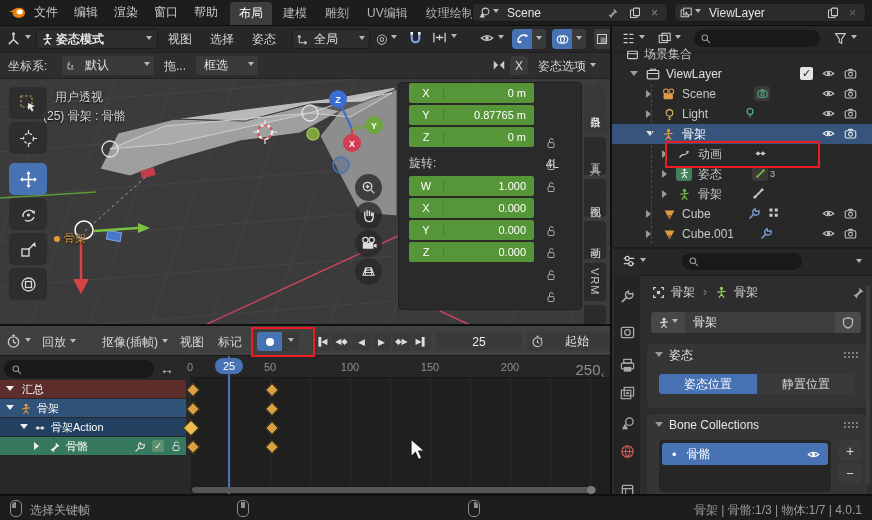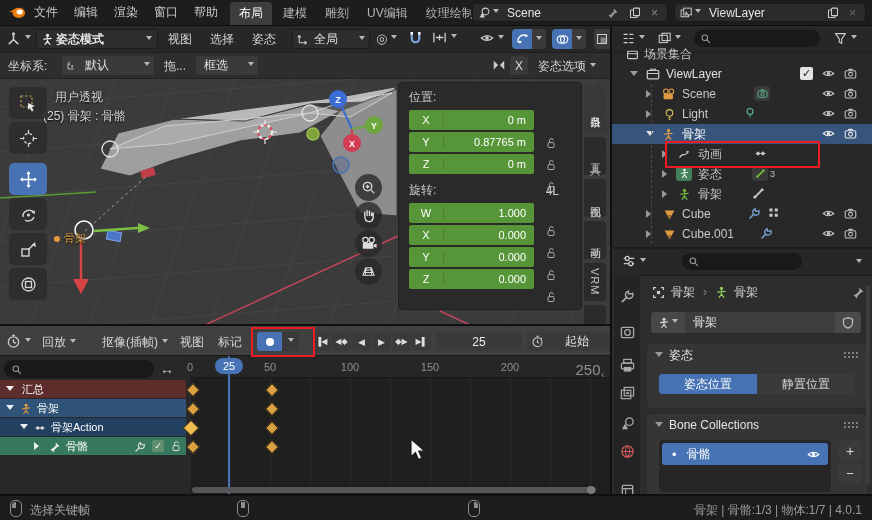--- a/index.html
+++ b/index.html
@@ -396,21 +396,20 @@
           <path d="M14.5 9.5l3-1.5v5l-3-1.5z" fill="#ddd"></path>
         </svg>
   </div>
   <div class="navbtn" style="top:179px;">
     <svg width="15" height="15" viewBox="0 0 16 16">
           <path d="M2 12L5 4h6l3 8zM5.5 4l-1 8M10.5 4l1 8M3.5 9h9M4.3 6.5h7.4" fill="none" stroke="#ddd" stroke-width="1.1"></path>
         </svg>
   </div>
 
   <div class="abs" style="left:398px;top:3px;width:184px;height:228px;background:rgba(41,41,41,.97);border-radius:4px;border:1px solid #1f1f1f;overflow:hidden;box-sizing:border-box;">
-    <div style="padding:6px 0 4px 10px;color:#cdcdcd;">位置:</div>
     <div class="greenf" style="position:relative;left:10px;margin-bottom:2px;">
       <span class="ax">X</span>
           <span class="vl">0 m</span>
     </div>
     <div class="greenf" style="position:relative;left:10px;margin-bottom:2px;">
       <span class="ax">Y</span>
           <span class="vl">0.87765 m</span>
     </div>
     <div class="greenf" style="position:relative;left:10px;">
       <span class="ax">Z</span>

